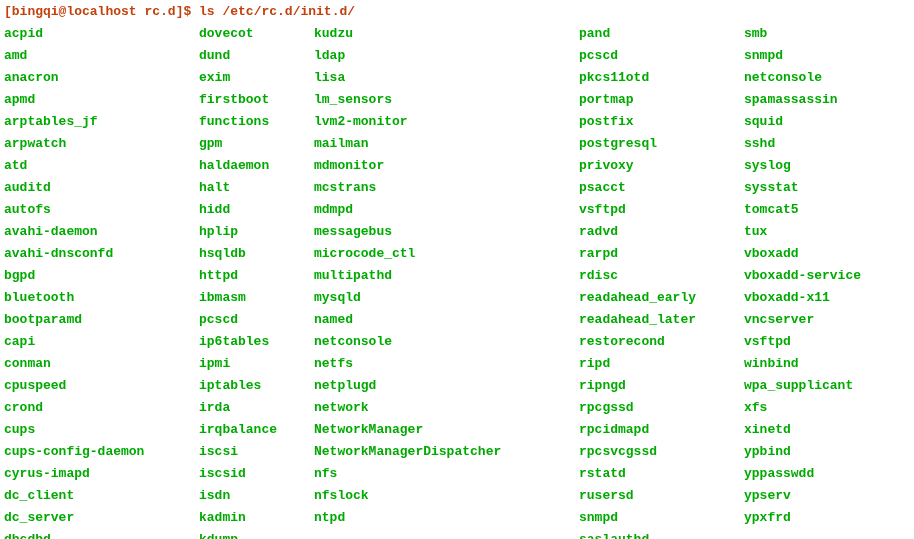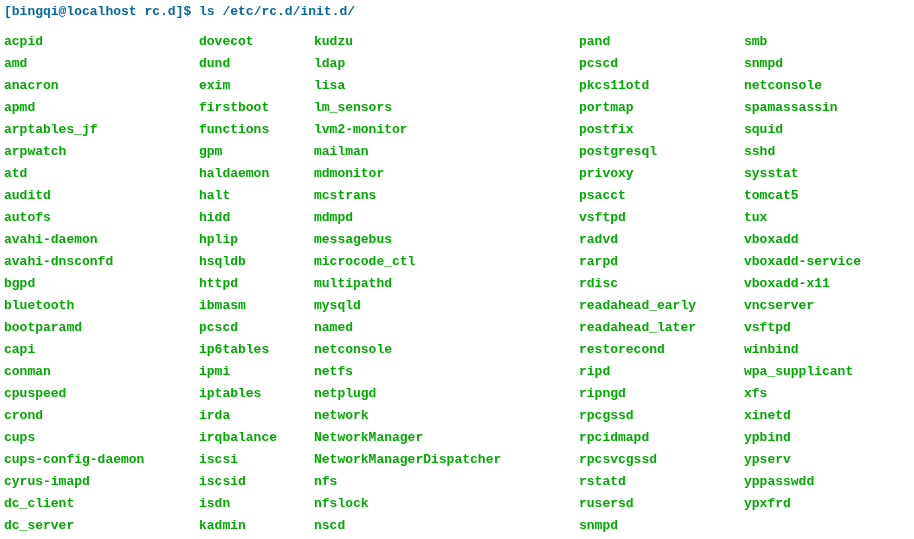--- a/index.html
+++ b/index.html
@@ -8,22 +8,22 @@
       box-sizing: border-box;
     }
     body {
       font-family: 'Courier New', monospace;
       font-size: 13px;
       background: #ffffff;
       padding: 4px;
       white-space: nowrap;
     }
     .prompt-line {
-      color: #0369a1;
-      margin-bottom: 12px;
+      color: #c2410c;
+      margin-bottom: 4px;
       font-weight: bold;
     }
     .columns {
       display: flex;
       gap: 0;
     }
     .col {
       display: flex;
       flex-direction: column;
     }
@@ -112,21 +112,20 @@
       <div class="entry">mysqld</div>
       <div class="entry">named</div>
       <div class="entry">netconsole</div>
       <div class="entry">netfs</div>
       <div class="entry">netplugd</div>
       <div class="entry">network</div>
       <div class="entry">NetworkManager</div>
       <div class="entry">NetworkManagerDispatcher</div>
       <div class="entry">nfs</div>
       <div class="entry">nfslock</div>
-      <div class="entry">nscd</div>
       <div class="entry">ntpd</div>
     </div>
   <div class="col col4" id="col-3">
       <div class="entry">pand</div>
       <div class="entry">pcscd</div>
       <div class="entry">pkcs11otd</div>
       <div class="entry">portmap</div>
       <div class="entry">postfix</div>
       <div class="entry">postgresql</div>
       <div class="entry">privoxy</div>
@@ -148,30 +147,31 @@
       <div class="entry">snmpd</div>
       <div class="entry">saslauthd</div>
     </div>
   <div class="col col5" id="col-4">
       <div class="entry">smb</div>
       <div class="entry">snmpd</div>
       <div class="entry">netconsole</div>
       <div class="entry">spamassassin</div>
       <div class="entry">squid</div>
       <div class="entry">sshd</div>
+      <div class="entry">syslog</div>
       <div class="entry">sysstat</div>
       <div class="entry">tomcat5</div>
       <div class="entry">tux</div>
       <div class="entry">vboxadd</div>
       <div class="entry">vboxadd-service</div>
       <div class="entry">vboxadd-x11</div>
       <div class="entry">vncserver</div>
       <div class="entry">vsftpd</div>
       <div class="entry">winbind</div>
       <div class="entry">wpa_supplicant</div>
       <div class="entry">xfs</div>
       <div class="entry">xinetd</div>
       <div class="entry">ypbind</div>
+      <div class="entry">yppasswdd</div>
       <div class="entry">ypserv</div>
-      <div class="entry">yppasswdd</div>
       <div class="entry">ypxfrd</div>
     </div>
 </div>
 
 </body></html>

